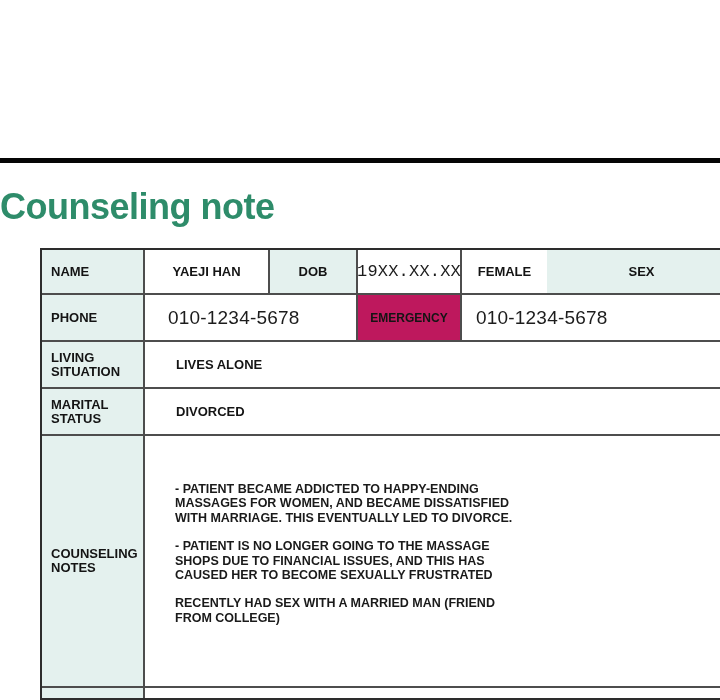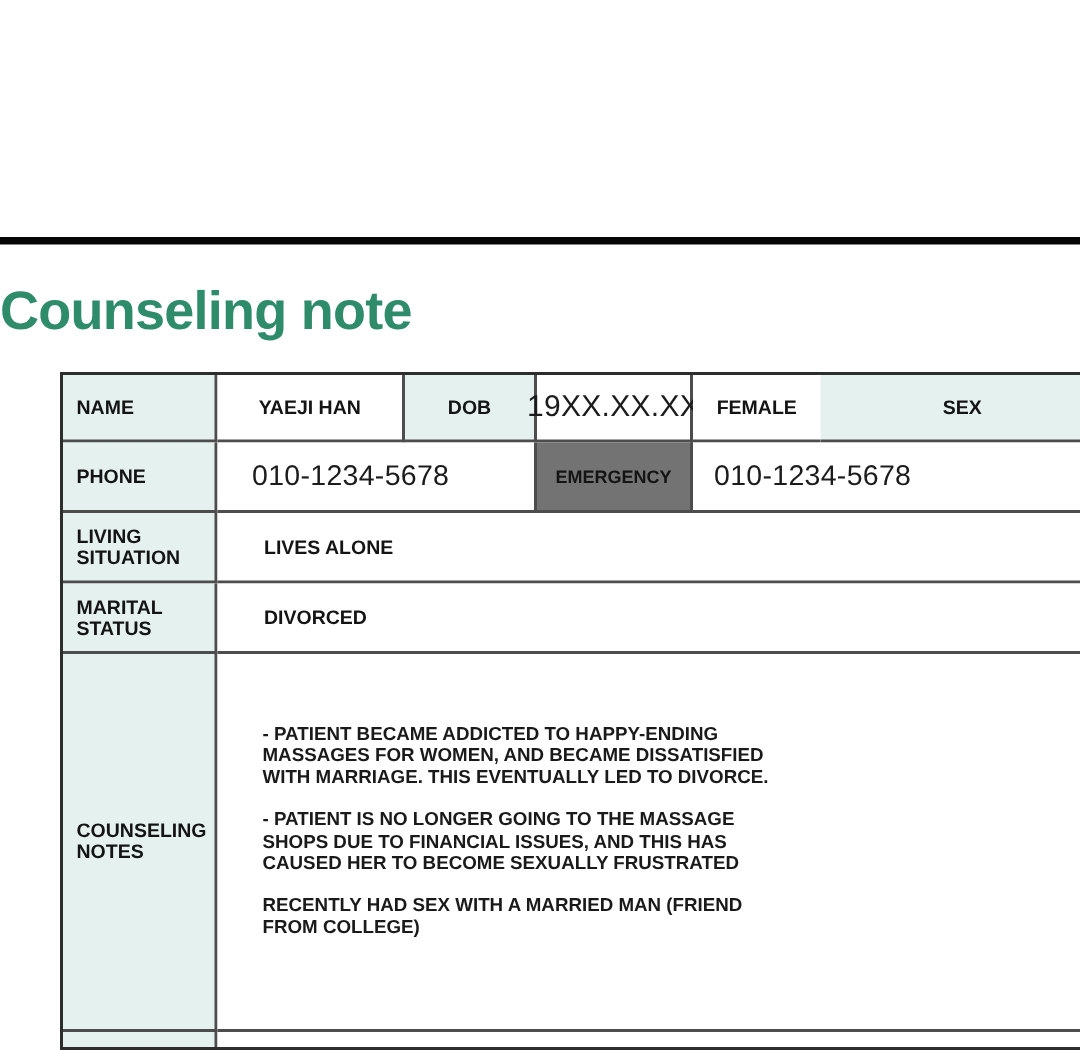--- a/index.html
+++ b/index.html
@@ -62,21 +62,21 @@
 
   .val-ctr { justify-content:center; }
   .num {
     font-weight:normal;
     font-size:19px;
     letter-spacing:0.2px;
     color:#1c1c1c;
   }
   .num.pad-l { padding-left:23px; }
   .num.pad-s { padding-left:14px; }
-  .num.ctr { justify-content:center; font-size:20px; }
+  .num.ctr { justify-content:center; font-size:17px;font-family:Liberation Mono, monospace; }
   .val-ind { padding-left:31px; }
 
   .notes-label {
     flex-direction:column;
     align-items:flex-start;
     justify-content:center;
     line-height:14px;
   }
   .notes-label .lbl { width:90px; line-height:14px; }
 
@@ -107,21 +107,21 @@
 
   <div class="cell hd" style="background: rgb(228, 241, 238);">NAME</div>
   <div class="cell val-ctr">YAEJI HAN</div>
   <div class="cell hd ctr" style="background: rgb(228, 241, 238);">DOB</div>
   <div class="cell num ctr">19XX.XX.XX</div>
   <div class="cell val-ctr last-col">FEMALE</div>
   <div class="cell hd ctr" style="background: rgb(228, 241, 238);">SEX</div>
 
   <div class="cell hd" style="background: rgb(228, 241, 238);">PHONE</div>
   <div class="cell num pad-l" style="grid-column:span 2">010-1234-5678</div>
-  <div class="cell hd ctr sm" style="background: #737373; text-align: right;">EMERGENCY</div>
+  <div class="cell hd ctr sm" style="background: #be185d; text-align: right;">EMERGENCY</div>
   <div class="cell num pad-s last-col" style="grid-column:span 2">010-1234-5678</div>
 
   <div class="cell hd wrap" style="background: rgb(228, 241, 238);">LIVING SITUATION</div>
   <div class="cell val-ind last-col" style="grid-column:span 5">LIVES ALONE</div>
 
   <div class="cell hd wrap" style="background: rgb(228, 241, 238);">MARITAL STATUS</div>
   <div class="cell val-ind last-col" style="grid-column:span 5">DIVORCED</div>
 
   <div class="cell hd notes-label" style="background: rgb(228, 241, 238);">
     <div class="lbl">COUNSELING NOTES</div>

